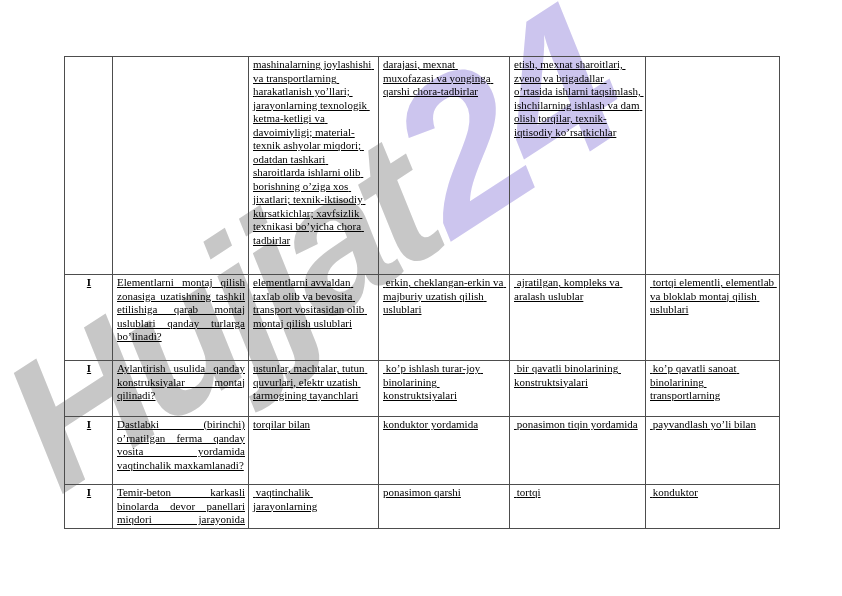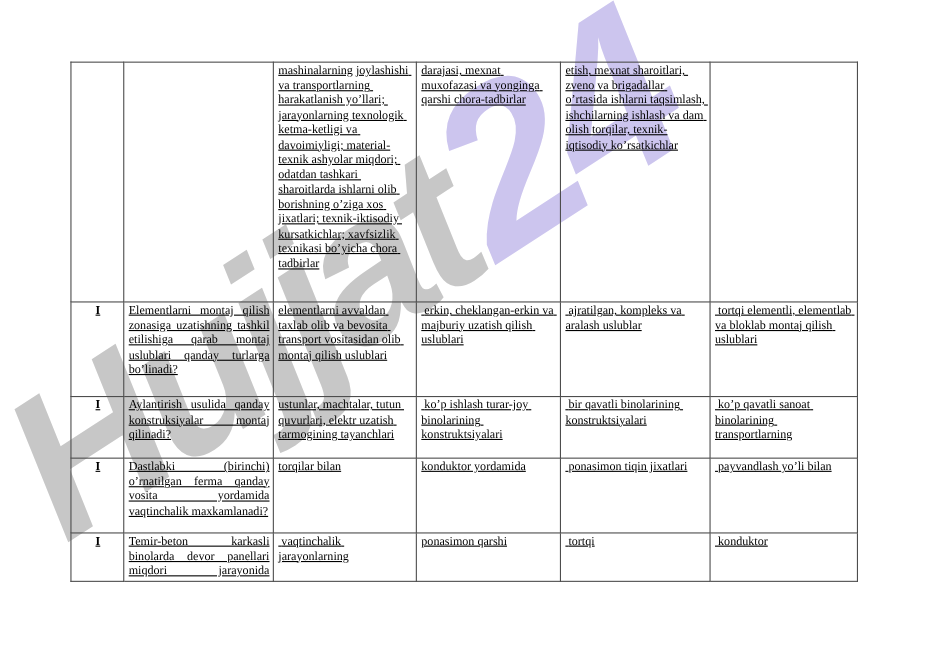--- a/index.html
+++ b/index.html
@@ -107,21 +107,21 @@
         <td class="c-ans">ustunlar, machtalar, tutun quvurlari, elektr uzatish tarmogining tayanchlari</td>
         <td class="c-ans"> ko’p ishlash turar-joy binolarining konstruktsiyalari</td>
         <td class="c-ans"> bir qavatli binolarining konstruktsiyalari</td>
         <td class="c-ans"> ko’p qavatli sanoat binolarining transportlarning</td>
       </tr>
       <tr class="r4">
         <td class="c-num">I</td>
         <td class="c-q">Dastlabki (birinchi) o’rnatilgan ferma qanday vosita yordamida vaqtinchalik maxkamlanadi?</td>
         <td class="c-ans">torqilar bilan</td>
         <td class="c-ans">konduktor yordamida</td>
-        <td class="c-ans"> ponasimon tiqin jixatlari</td>
+        <td class="c-ans"> ponasimon tiqin yordamida</td>
         <td class="c-ans"> payvandlash yo’li bilan</td>
       </tr>
       <tr class="r5">
         <td class="c-num">I</td>
         <td class="c-q cut">Temir-beton karkasli binolarda devor panellari miqdori jarayonida</td>
         <td class="c-ans"> vaqtinchalik jarayonlarning</td>
         <td class="c-ans">ponasimon qarshi</td>
         <td class="c-ans"> tortqi</td>
         <td class="c-ans"> konduktor</td>
       </tr>

